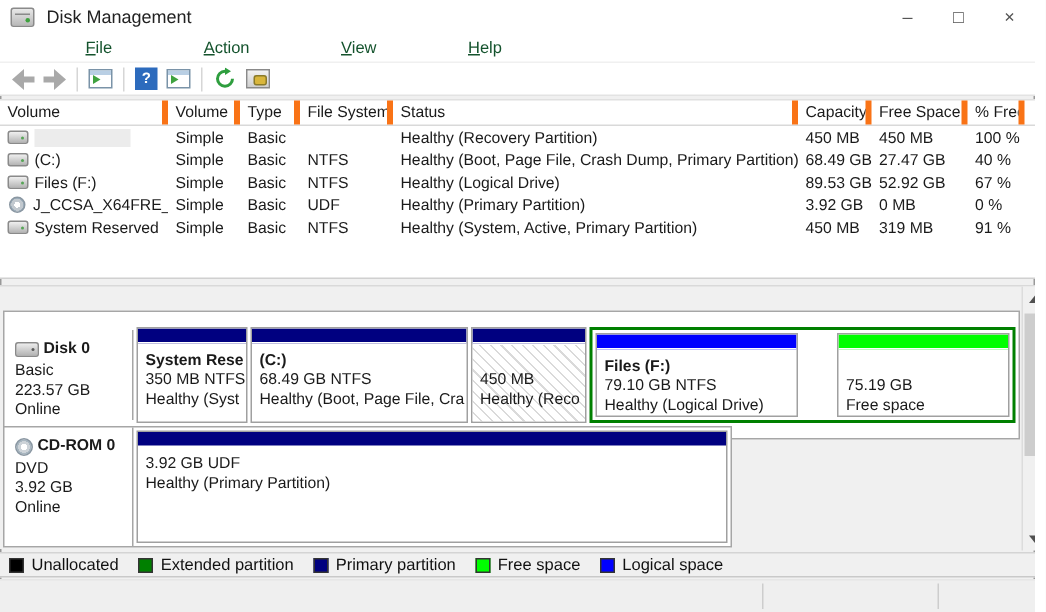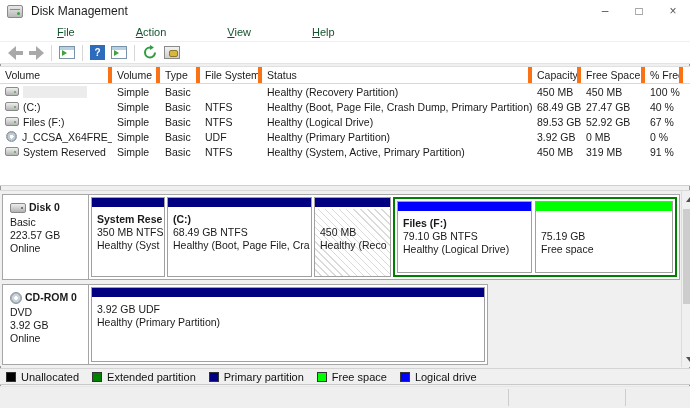--- a/index.html
+++ b/index.html
@@ -66,21 +66,21 @@
                      background:#56a556; border-radius:50%; }
   .disc-ico { flex:0 0 auto; width:11px; height:11px; border-radius:50%; margin:0 5px 0 1px;
               background:radial-gradient(circle at 50% 50%, #fff 0 2px, #c2c9cf 2px 4px, #9fb0bd 4px 5px);
               border:1px solid #8a97a2; }
   .name-ghost { width:64px; height:12px; background:#ececec; }
 
   
   .graph { position:absolute; top:190px; left:0; width:697px; height:176px; background:#f0f0f0;
            border-top:1px solid #d9d9d9; }
   .strip { position:absolute; background:#fff; border:1px solid #a6a6a6; display:flex; }
-  .strip-disk0 { top:3px; left:2px; width:678px; height:86px; }
+  .strip-disk0 { top:16px; left:2px; width:678px; height:86px;align-items:center; }
   .strip-cdrom { top:93px; left:2px; width:486px; height:81px;justify-content:space-between; }
   .disk-label { width:86px; border-right:1px solid #a6a6a6; padding:6px 0 0 7px; font-size:10.5px;
                 color:#1a1a1a; line-height:13px; }
   .disk-label .dl-top { display:flex; align-items:center; font-weight:bold; margin-bottom:2px; }
   .hdd-ico { width:16px; height:10px; background:linear-gradient(#ededed,#b3b3b3); border:1px solid #8a8a8a;
              border-radius:2px; margin-right:3px; position:relative; }
   .hdd-ico:after { content:""; position:absolute; right:2px; top:3px; width:2px; height:2px; background:#5a5a5a; border-radius:50%; }
   .cd-ico { width:12px; height:12px; border-radius:50%; margin-right:3px;
             background:radial-gradient(circle at 50% 50%, #fff 0 2px, #cdd3d8 2px 4px, #a8b6c0 4px 6px);
             border:1px solid #8a97a2; }
@@ -89,21 +89,21 @@
   .pbar { height:10px; border-bottom:1px solid #fff; }
   .pbody { padding:5px 0 0 5px; font-size:10.5px; line-height:13px; color:#1a1a1a; white-space:nowrap; }
   .pname { font-weight:bold; height:13px; }
   .hatched .pbody-wrap { position:absolute; top:11px; left:0; right:0; bottom:0;
       background:repeating-linear-gradient(45deg, #ffffff 0 4px, #dadada 4px 5px); }
   .p-sr  { width:74px; }
   .p-c   { width:145px; }
   .p-rec { width:77px; }
   .ext-container { flex:1; border:2px solid #008000; display:flex; gap:3px; padding:2px; background:#fff; }
   .p-files { width:135px; }
-  .p-freesp { flex:1; }
+  .p-freesp { flex:1;margin-left:23px; }
   .p-cd { flex:1; }
 
   
   .vscroll { position:absolute; top:0; right:0; width:16px; height:176px; background:#f0f0f0;
              border-left:1px solid #dcdcdc; }
   .sb-btn { position:absolute; left:0; width:16px; height:16px; display:flex; align-items:center; justify-content:center; }
   .sb-up { top:0; } .sb-down { bottom:0; }
   .tri-up { width:0; height:0; border-left:4px solid transparent; border-right:4px solid transparent; border-bottom:5px solid #505050; }
   .tri-down { width:0; height:0; border-left:4px solid transparent; border-right:4px solid transparent; border-top:5px solid #505050; }
   .sb-thumb { position:absolute; left:1px; top:18px; width:14px; height:95px; background:#cdcdcd; }
@@ -354,21 +354,21 @@
     <div class="lg-item">
       <span class="lg-swatch" style="background-color: rgb(0, 0, 128);"></span>
       <span>Primary partition</span>
     </div>
     <div class="lg-item">
       <span class="lg-swatch" style="background-color: rgb(0, 255, 0);"></span>
       <span>Free space</span>
     </div>
     <div class="lg-item">
       <span class="lg-swatch" style="background-color: rgb(0, 0, 255);"></span>
-      <span>Logical drive</span>
+      <span>Logical space</span>
     </div>
   </div>
 
   <div class="statusbar">
     <div class="sb-sep sb-sep1"></div>
     <div class="sb-sep sb-sep2"></div>
   </div>
 
 </div>
 

